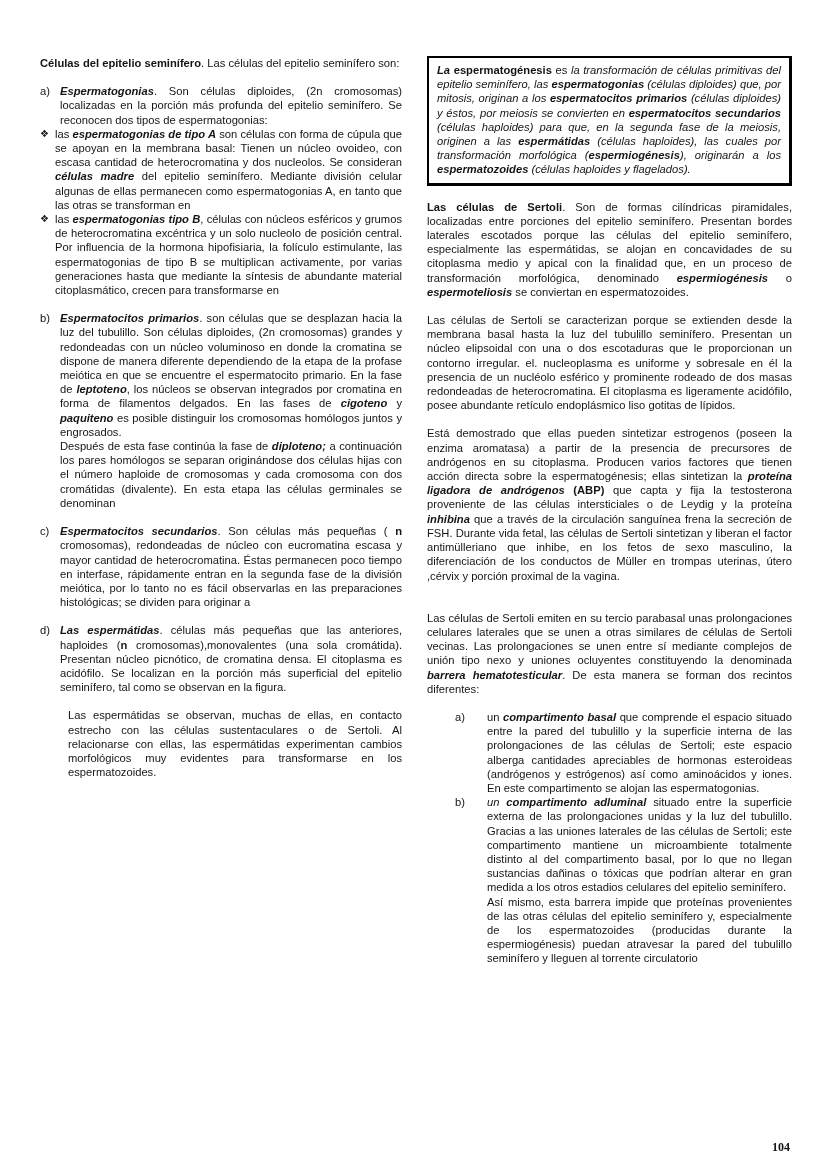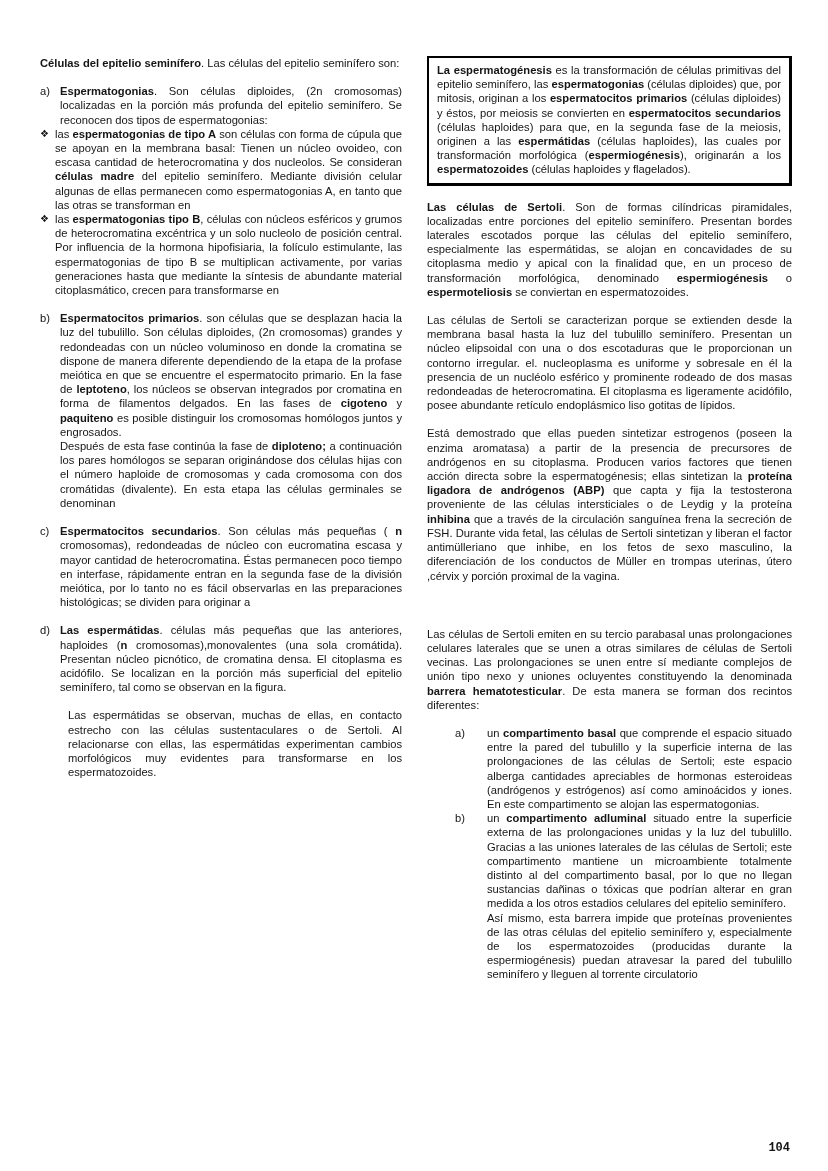--- a/index.html
+++ b/index.html
@@ -9,40 +9,40 @@
     position: relative;
     font-family: "Liberation Sans", sans-serif;
     color: #151515;
     overflow: hidden;
   }
   .page { position: absolute; inset: 0; padding: 56px 36px 0 40px; }
   .cols { display: grid; grid-template-columns: 362px 1fr; column-gap: 25px; }
   .col { font-size: 11.2px; line-height: 14.2px; text-align: justify; }
   .block { margin-bottom: 14px; }
   .block.tight { margin-bottom: 0; }
-  .block.space-before { margin-top: 44px; }
+  .block.space-before { margin-top: 28px; }
   .block.indent { margin-left: 28px; }
   .li, .bullet { position: relative; padding-left: 20px; }
   .bullet { padding-left: 15px; }
   .marker { position: absolute; left: 0; top: 0; }
   .bullet .marker { font-size: 10px; }
   [data-column="right"] .li { padding-left: 60px; }
   [data-column="right"] .li .marker { left: 28px; }
   .box {
     border: 2px solid #000;
     border-right-width: 3px;
     border-bottom-width: 3px;
     padding: 5px 8px 6px 8px;
   }
   .b { font-weight: 700; }
-  .i { }
+  .i { font-style: italic; }
   .page-number {
     position: absolute; right: 38px; bottom: 16px;
     font-size: 12px; font-weight: 700;
-    font-family: Liberation Mono, monospace;
+    font-family: Liberation Serif, serif;
   }
 </style>
 </head>
 <body>
 
 <div class="page">
   <div class="cols">
     <div class="col" data-column="left">
         <div class="block p"><span class="b">Células del epitelio seminífero</span><span>. Las células del epitelio seminífero son:</span></div>
         <div class="block li tight"><span class="marker">a)</span><span class="b i">Espermatogonias</span><span>. Son células diploides, (2n cromosomas) localizadas en la porción más profunda del epitelio seminífero. Se reconocen dos tipos de espermatogonias:</span></div>

